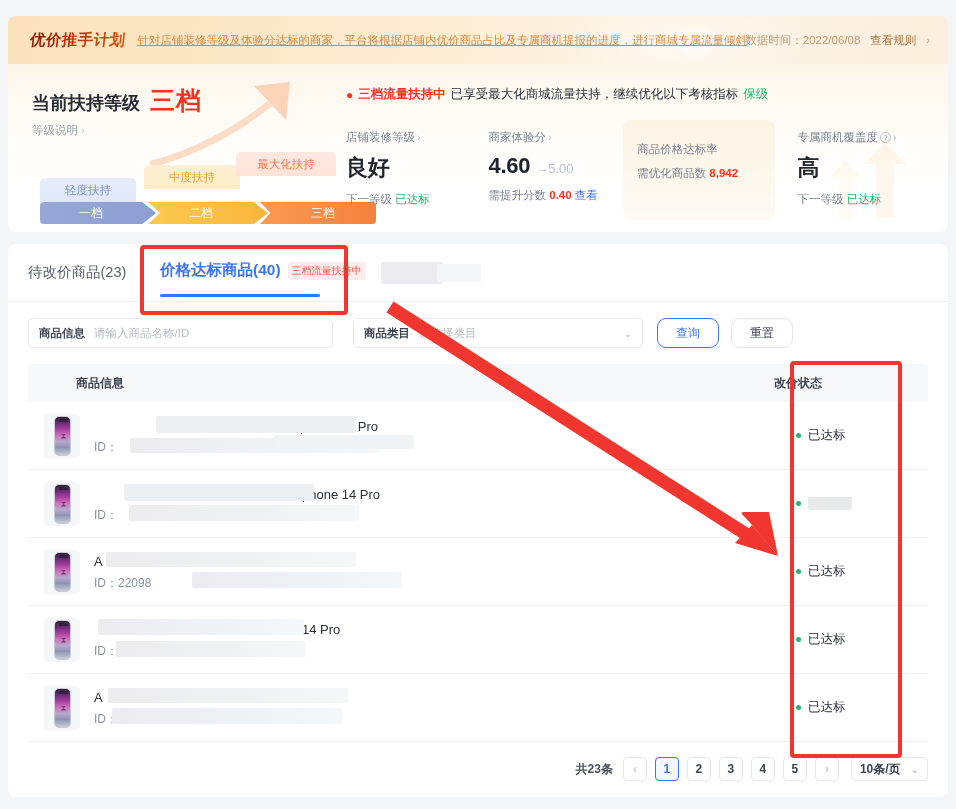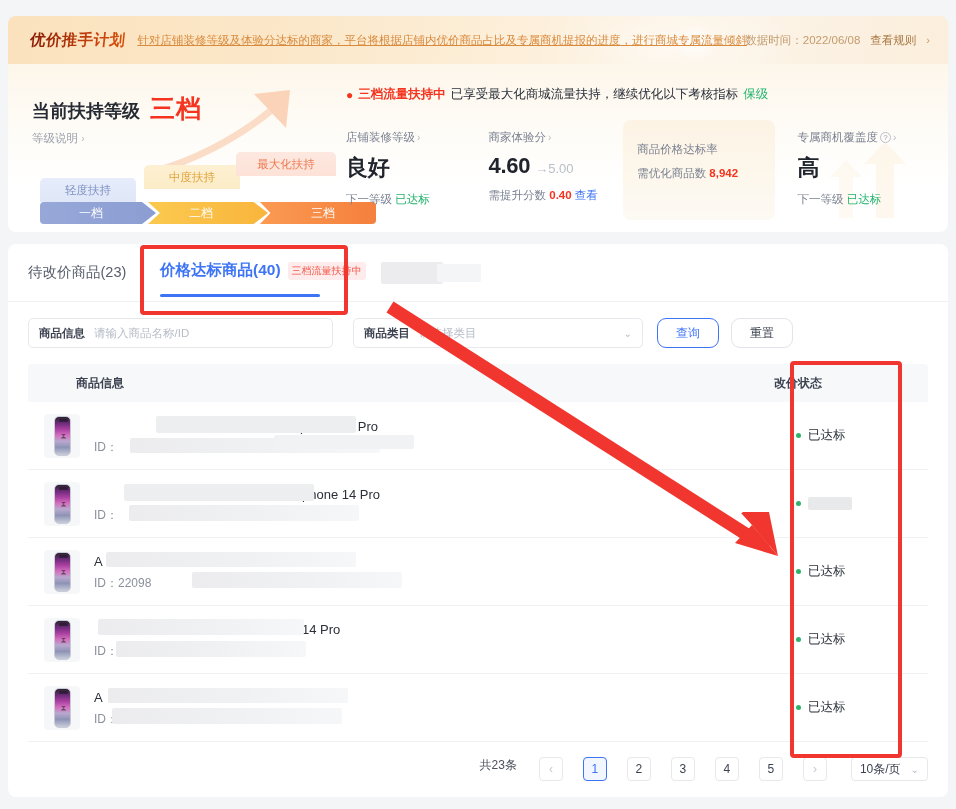--- a/index.html
+++ b/index.html
@@ -55,21 +55,21 @@
     width: 940px; height: 168px;
     background: linear-gradient(180deg,#fdf6ea 0%, #fefbf5 32%, #ffffff 72%, #ffffff 100%);
     border-radius: 0 0 8px 8px;
     overflow: hidden;
   }
   .deco-arrow-big, .deco-arrow-small { position:absolute; opacity:.5; }
   .deco-arrow-big { right: 42px; top: 78px; }
   .deco-arrow-small { right: 86px; top: 96px; }
 
   
-  .level-block { position:absolute; left:24px; top:28px; width:290px; }
+  .level-block { position:absolute; left:24px; top:20px; width:290px; }
   .level-title-row { display:flex; align-items:baseline; gap:10px; }
   .level-title { font-size:18px; font-weight:700; color:#262a33; }
   .level-value { font-size:25px; font-weight:800; color:#f4341f; letter-spacing:1px; }
   .level-sub { margin-top:6px; font-size:11.5px; color:#9aa0ab; cursor:pointer; }
   .level-sub .chev { font-size:10px; color:#b6bcc6; }
 
   .curve-arrow { position:absolute; left:118px; top:-4px; }
 
   .ladder { position:absolute; left:24px; top:88px; width:292px; height:62px; }
   .cap { position:absolute; text-align:center; font-size:11.5px; border-radius:5px 5px 0 0; height:24px; line-height:24px; }
@@ -160,21 +160,21 @@
                   clip-path: polygon(0 0, 100% 0, 50% 50%, 100% 100%, 0 100%, 50% 50%); }
   .prod-text { margin-left:14px; position:relative; flex:1; height:44px; }
   .prod-title { position:absolute; left:0; top:4px; font-size:13px; color:#2a2f39; white-space:nowrap; }
   .prod-id { position:absolute; left:0; top:25px; font-size:12px; color:#8a909c; white-space:nowrap; }
   .redact { position:absolute; background:#eceef0; border-radius:2px; }
   .redact.soft { background:linear-gradient(90deg,#ececee 0%, #f0f1f3 55%, #f6f7f8 100%); }
   .cell-status { width:150px; display:flex; align-items:center; gap:7px; padding-left:22px; font-size:12.5px; color:#2a2f39; }
   .dot { width:5px; height:5px; border-radius:50%; background:#2fb36c; flex:none; }
 
   
-  .pager { position:absolute; right:20px; bottom:16px; display:flex; align-items:flex-start; gap:20px; font-size:12px; color:#3c4250; }
+  .pager { position:absolute; right:20px; bottom:16px; display:flex; align-items:center; gap:8px; font-size:12px; color:#3c4250;font-weight:bold; }
   .pg-total { color:#4a505c; margin-right:2px; }
   .pg { min-width:24px; height:24px; border:1px solid #e6e8ec; border-radius:4px; background:#fff;
         display:flex; align-items:center; justify-content:center; font-size:12px; color:#3c4250; cursor:pointer; padding:0 5px; }
   .pg.active { border-color:#3d74f5; color:#3d74f5; background:#f2f6ff; }
   .pg.arrow { color:#c3c8d1; }
   .pg-size { height:24px; border:1px solid #e6e8ec; border-radius:4px; display:flex; align-items:center;
              gap:10px; padding:0 8px; font-size:12px; color:#3c4250; cursor:pointer; margin-left:4px; }
   .pg-size .caret { color:#b6bcc6; font-size:10px; }
 
   

